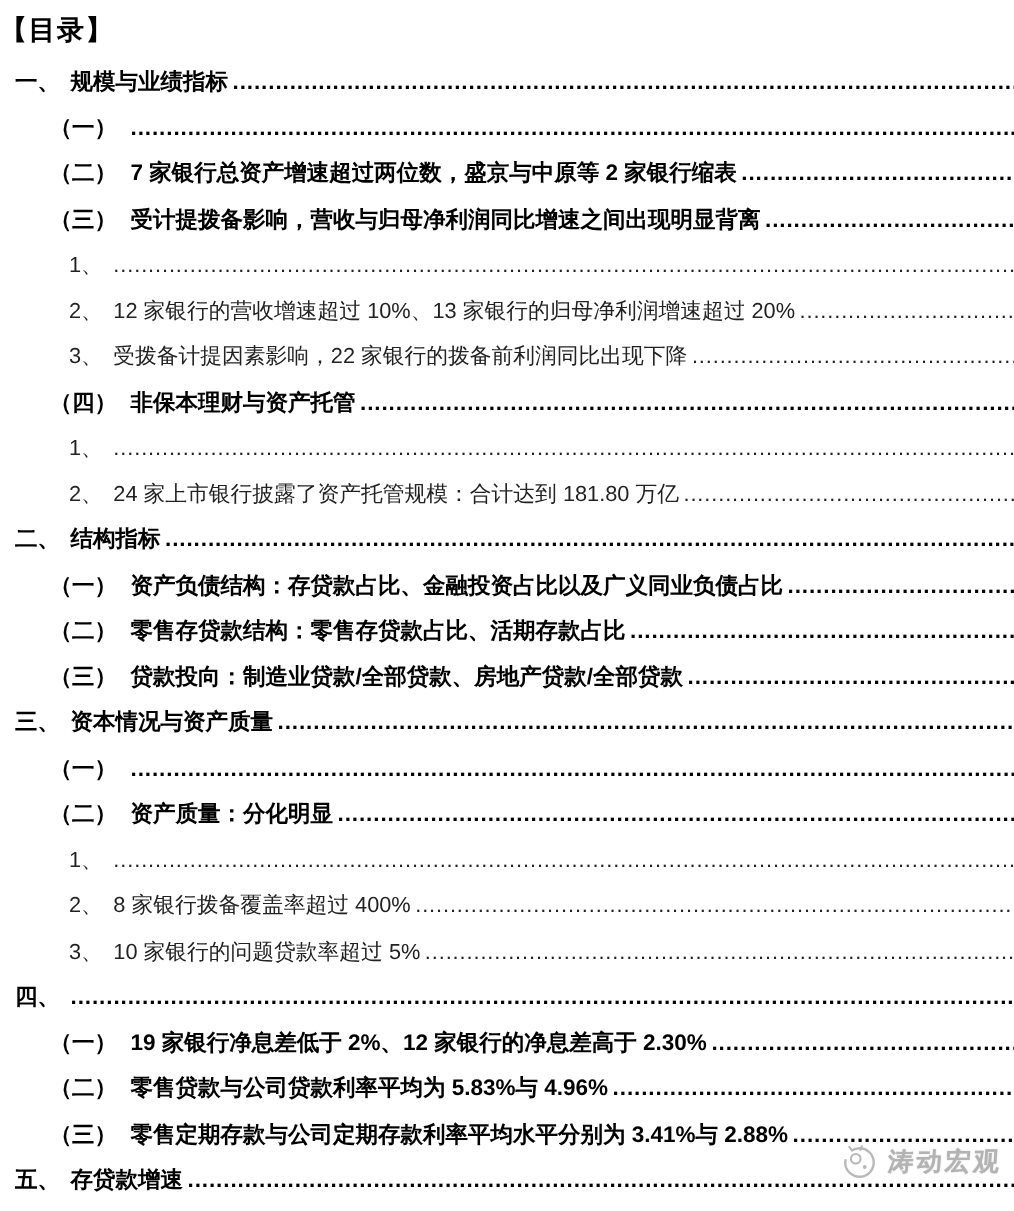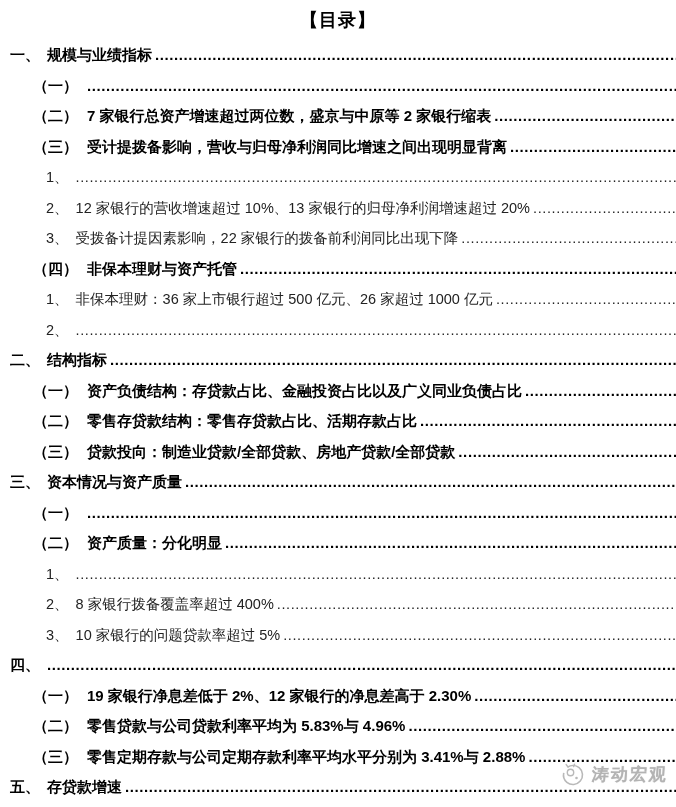--- a/index.html
+++ b/index.html
@@ -6,21 +6,21 @@
   html, body { background: #fff; }
   body {
     width: 676px; height: 807px;
     position: relative; overflow: hidden;
     font-family: "Liberation Sans", sans-serif;
     color: #000;
   }
   .page-title {
     height: 40px;
     padding-top: 7px;
-    text-align: center;
+    text-align: left;
     font-size: 18px;
     font-weight: 700;
     line-height: 26px;
     letter-spacing: 1px;
   }
   .toc { width: 676px; }
   .toc-row {
     display: flex;
     align-items: baseline;
     height: 30.5px;
@@ -98,25 +98,25 @@
       <span class="txt">受拨备计提因素影响，22 家银行的拨备前利润同比出现下降 </span>
       <span class="dots"></span>
     </div>
     <div class="toc-row lvl2">
       <span class="num">（四）</span>
       <span class="txt">非保本理财与资产托管</span>
       <span class="dots"></span>
     </div>
     <div class="toc-row lvl3">
       <span class="num">1、</span>
-      <span class="txt">非保本理财：36 家上市银行超过 500 亿元、26 家超过 1000 亿元 </span>
       <span class="dots"></span>
     </div>
     <div class="toc-row lvl3">
       <span class="num">2、</span>
+      <span class="txt">24 家上市银行披露了资产托管规模：合计达到 181.80 万亿 </span>
       <span class="dots"></span>
     </div>
     <div class="toc-row lvl1">
       <span class="num">二、</span>
       <span class="txt">结构指标</span>
       <span class="dots"></span>
     </div>
     <div class="toc-row lvl2">
       <span class="num">（一）</span>
       <span class="txt">资产负债结构：存贷款占比、金融投资占比以及广义同业负债占比 </span>

